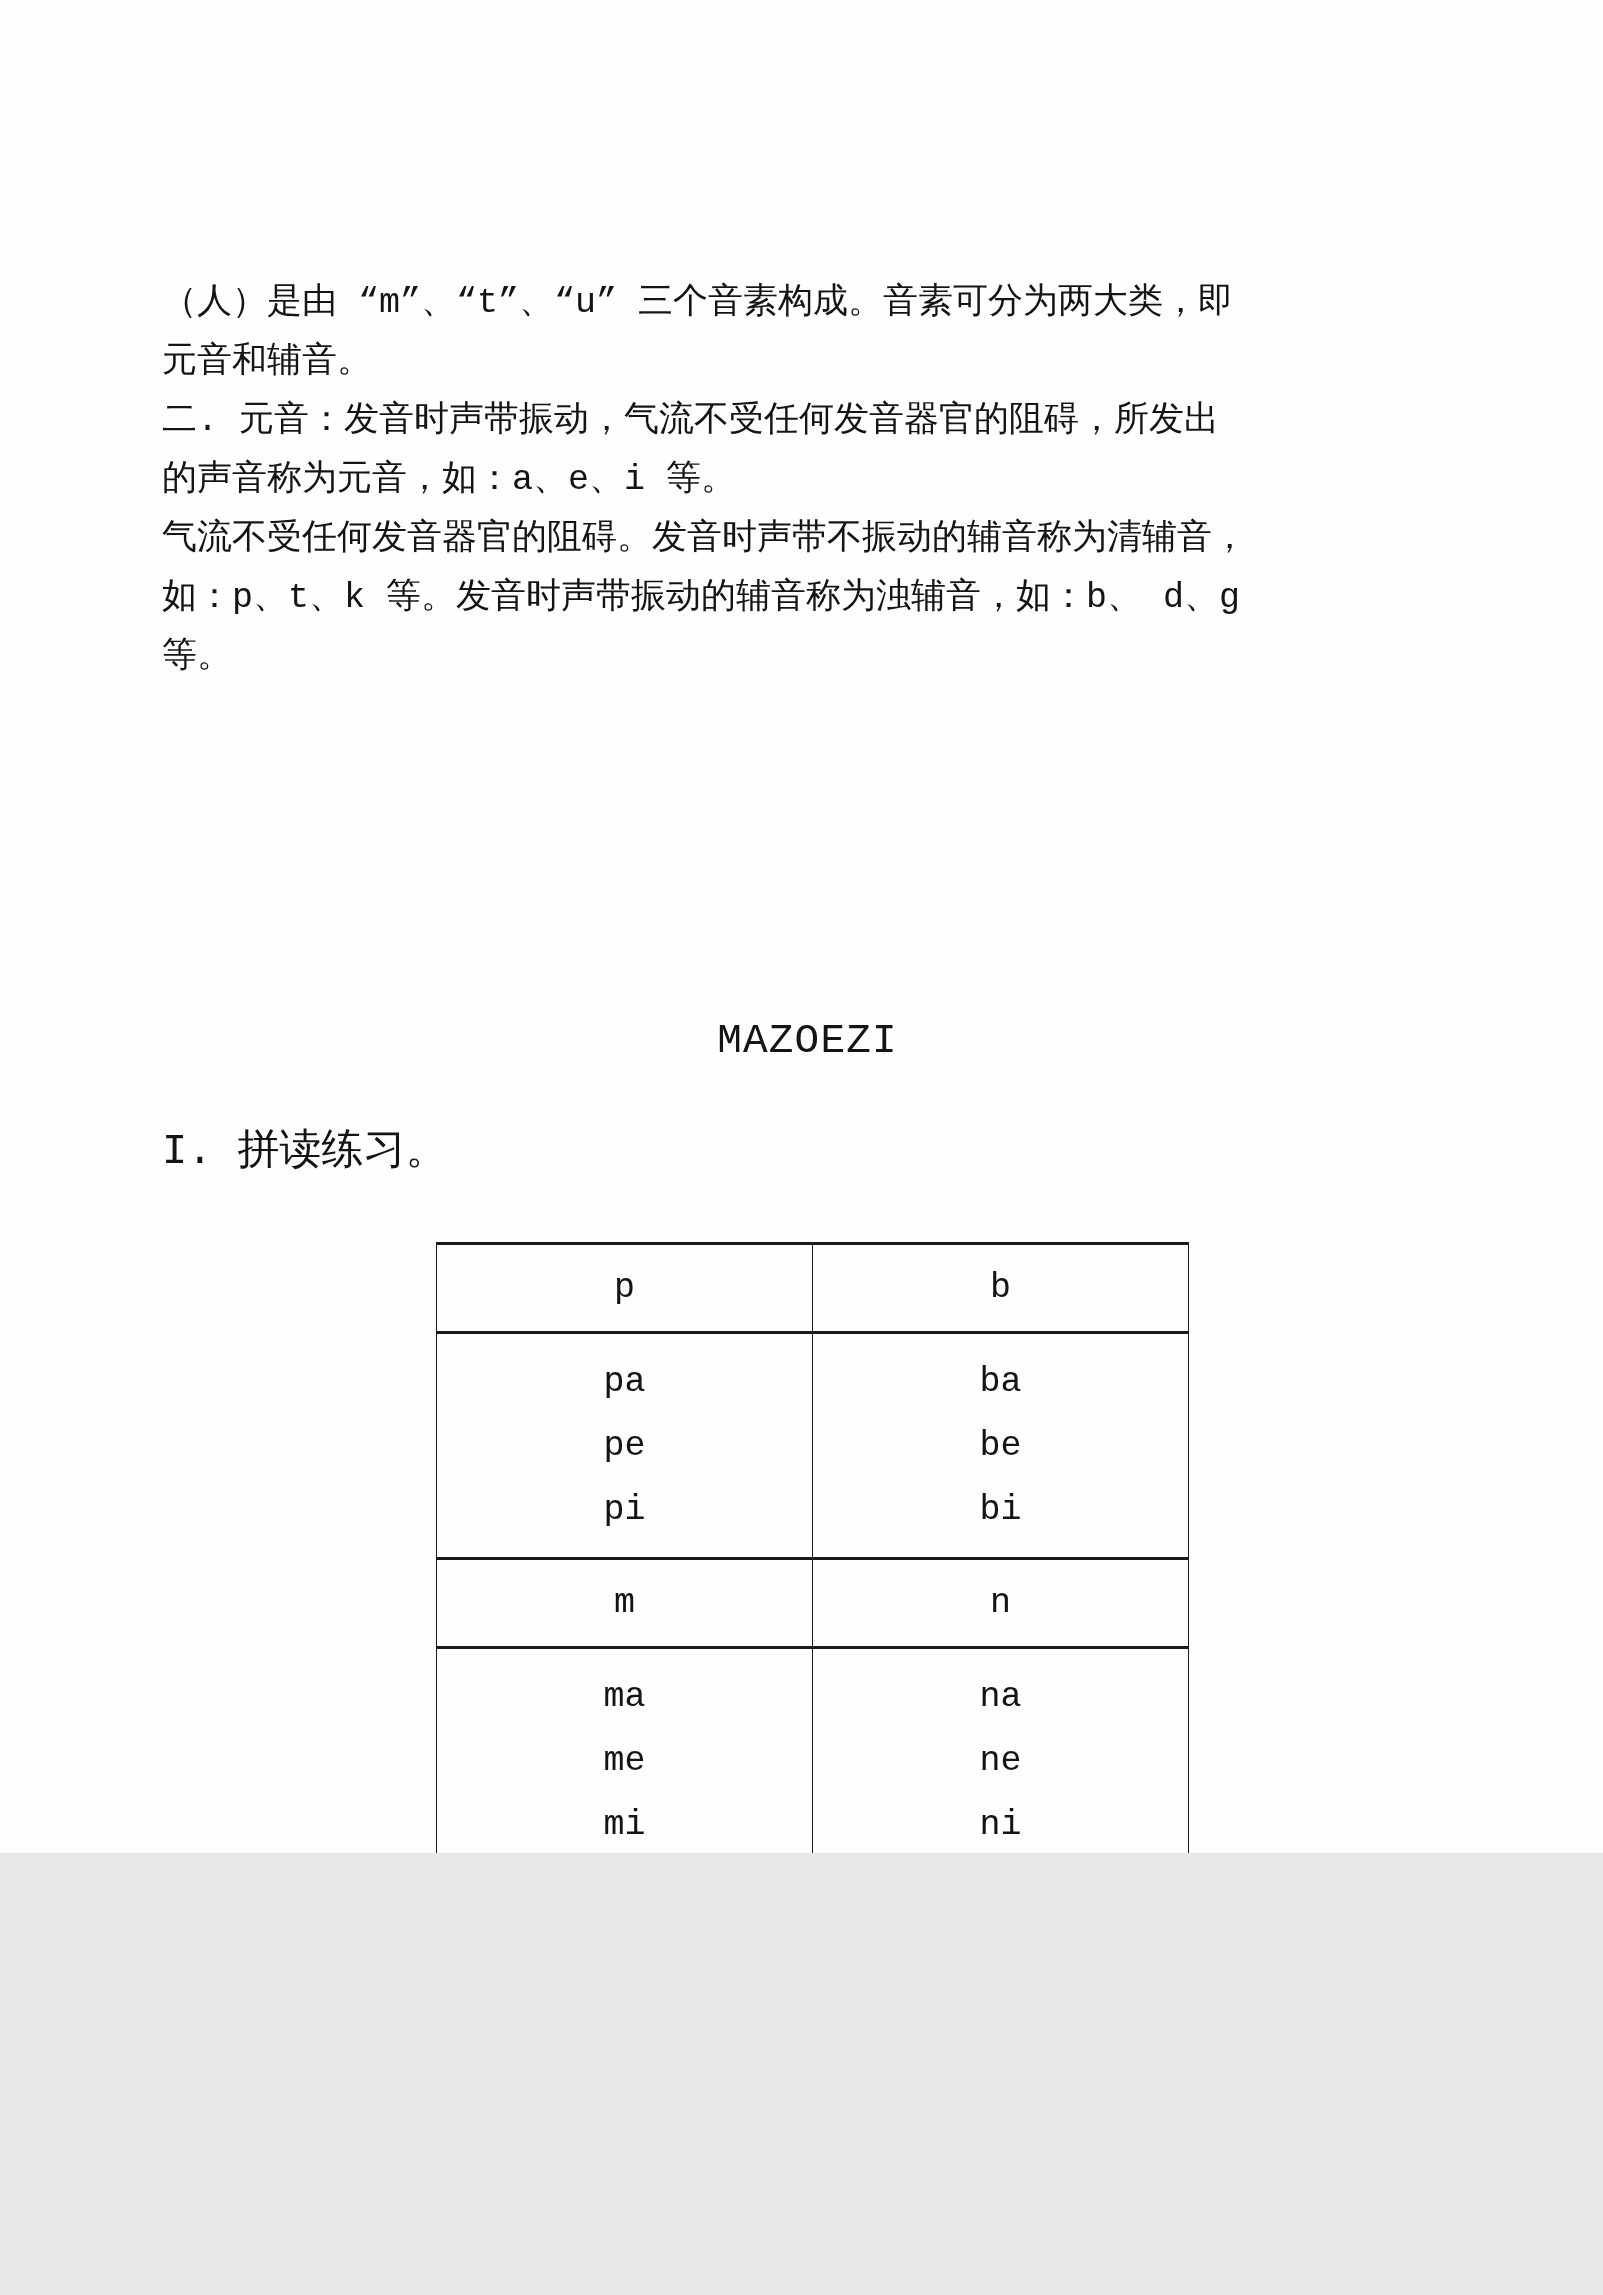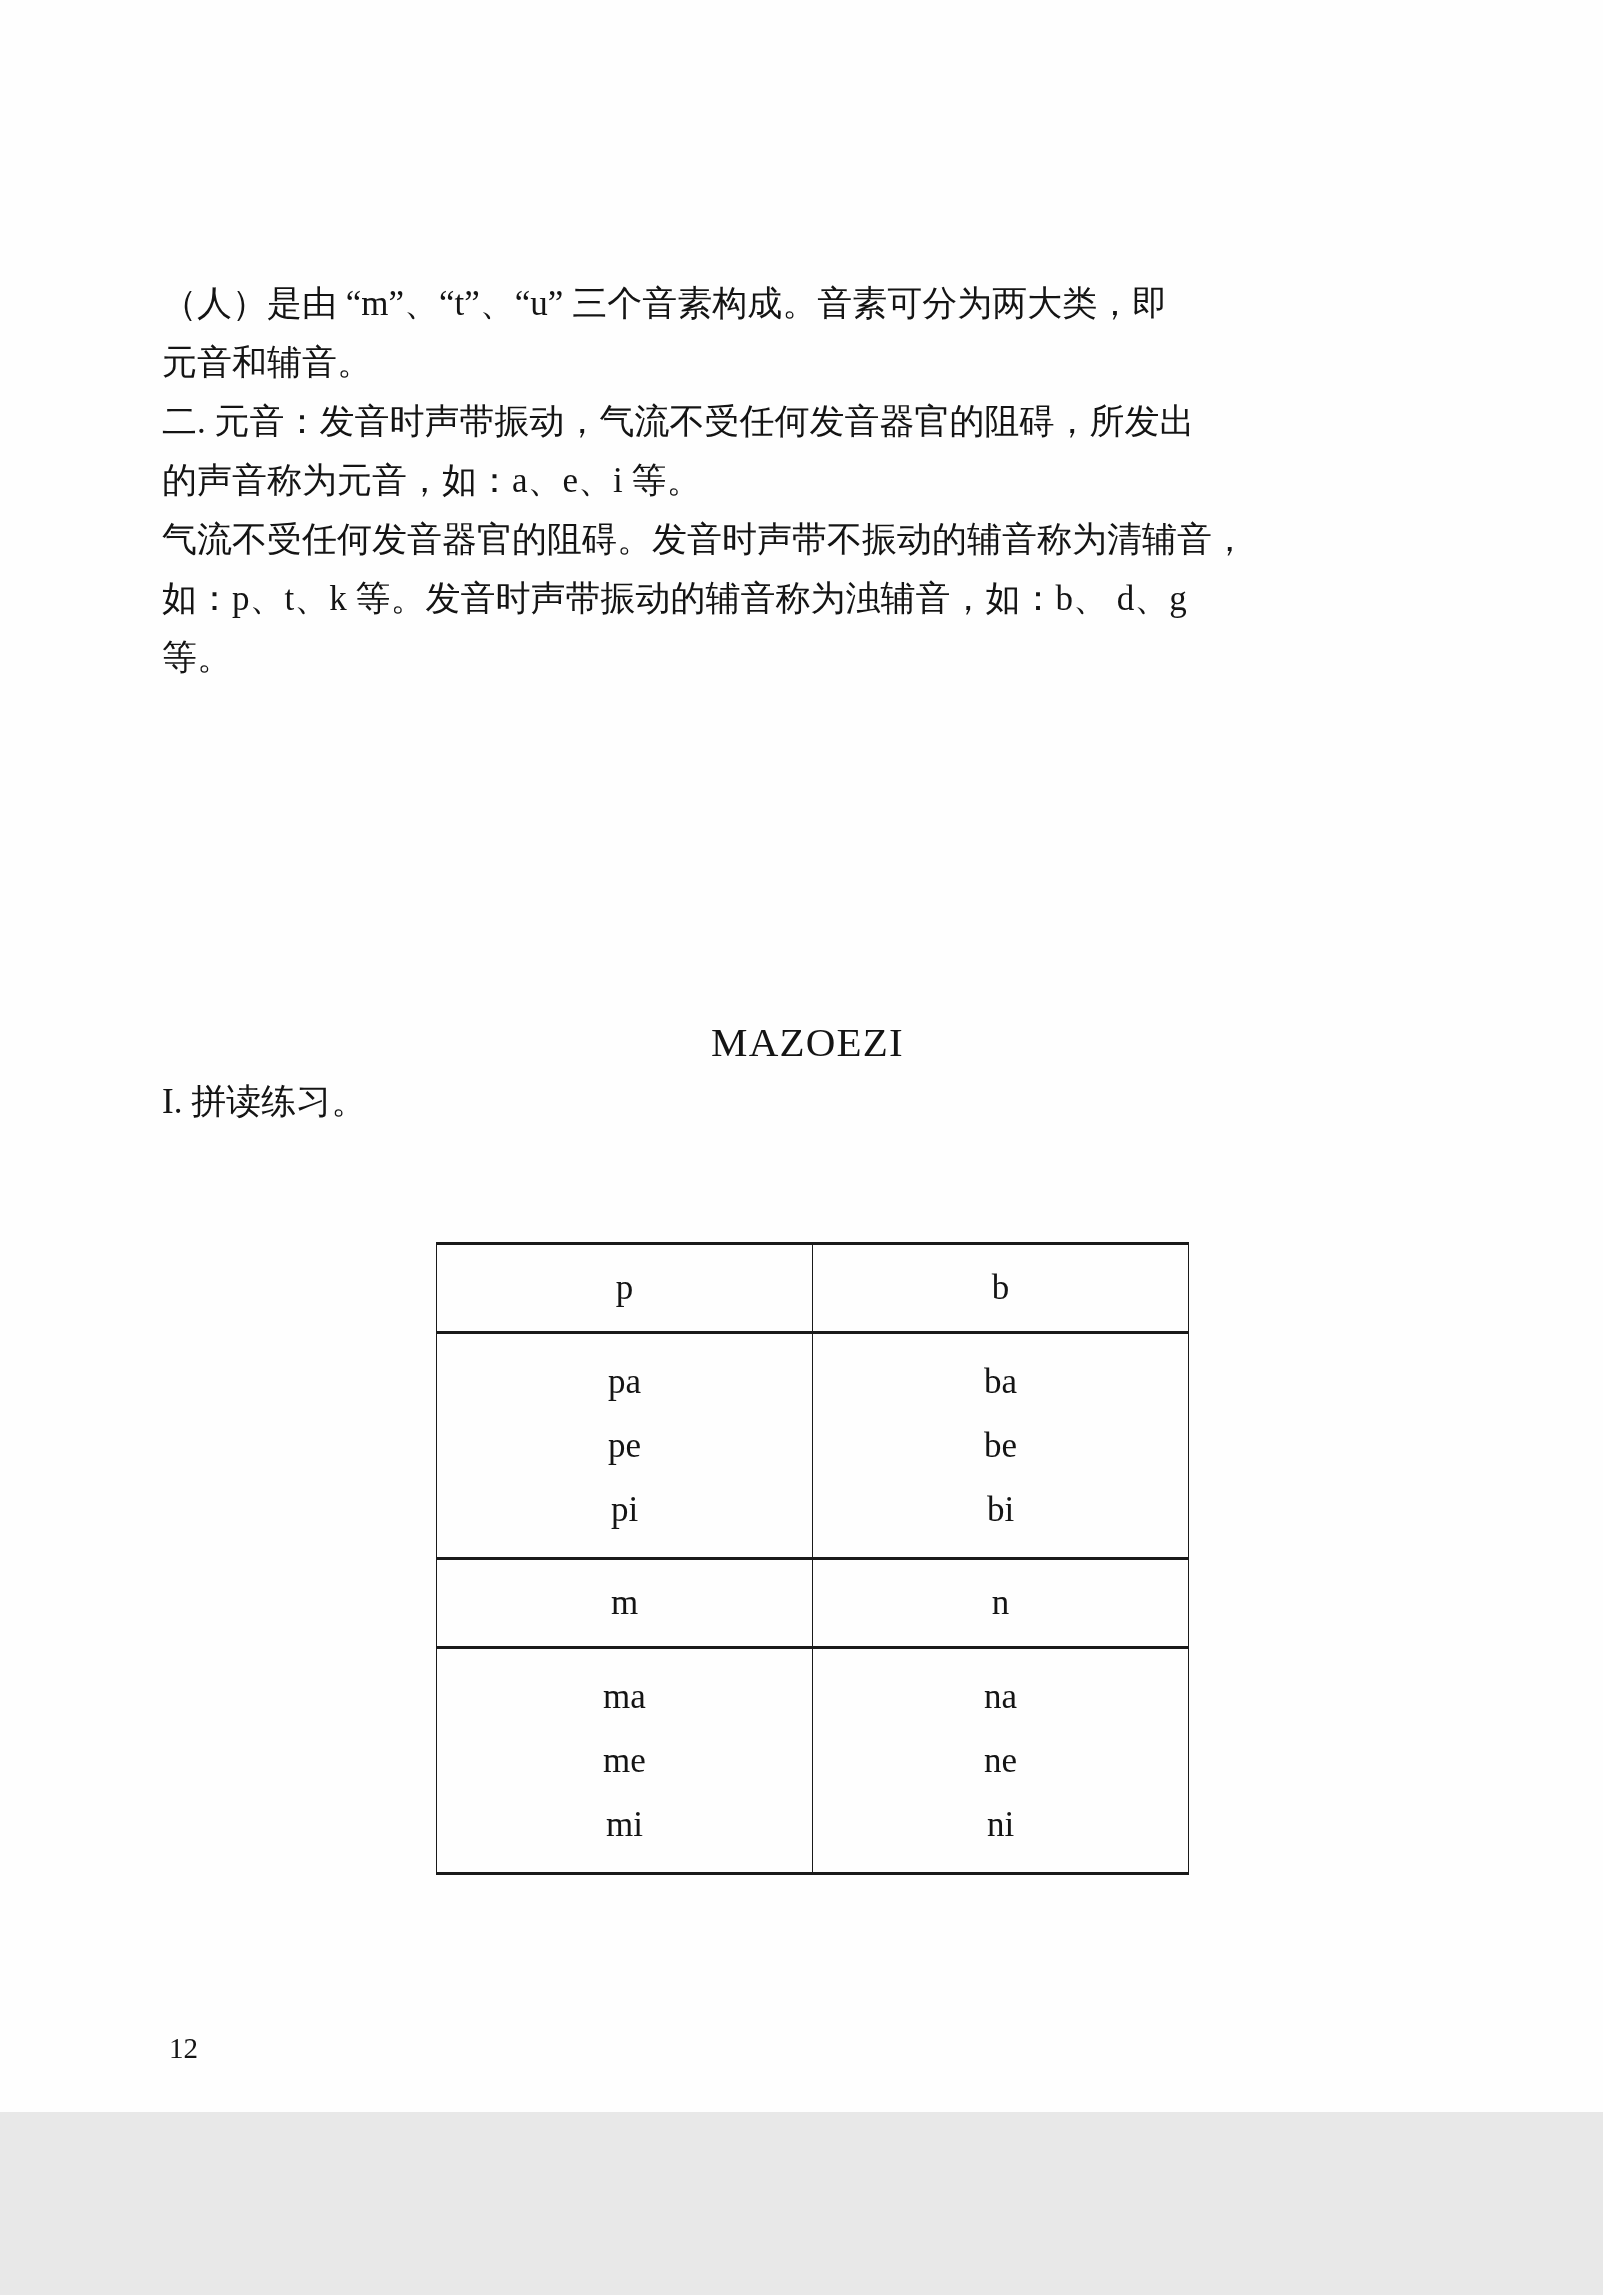--- a/index.html
+++ b/index.html
@@ -1,23 +1,23 @@
 <!DOCTYPE html>
 <html style="font-size:10px"><head>
 <meta charset="utf-8">
 <style>
   html, body { margin: 0; padding: 0; background: #e8e8e8; }
   .page {
     position: relative;
     width: 1604px;
-    height: 2112px;
+    height: 1853px;
     margin: 0 auto;
     background: #fefefe;
     color: #141414;
-    font-family: Liberation Serif, serif;
+    font-family: Liberation Mono, monospace;
     overflow: hidden;
   }
   .text-block {
     position: absolute;
     left: 162px;
     top: 274px;
     width: 1291px;
     font-size: 35px;
   }
   .para { margin: 0; padding: 0; }
@@ -34,22 +34,22 @@
     width: 1291px;
     text-align: center;
     font-size: 41px;
     letter-spacing: 1.2px;
     font-weight: normal;
     margin: 0;
   }
   .exercise {
     position: absolute;
     left: 162px;
-    top: 1077px;
-    font-size: 35px;
+    top: 1127px;
+    font-size: 42px;
     line-height: 50px;
   }
   .ptable-wrap {
     position: absolute;
     left: 436px;
     top: 1242px;
   }
   table.ptable {
     border-collapse: collapse;
     table-layout: fixed;

